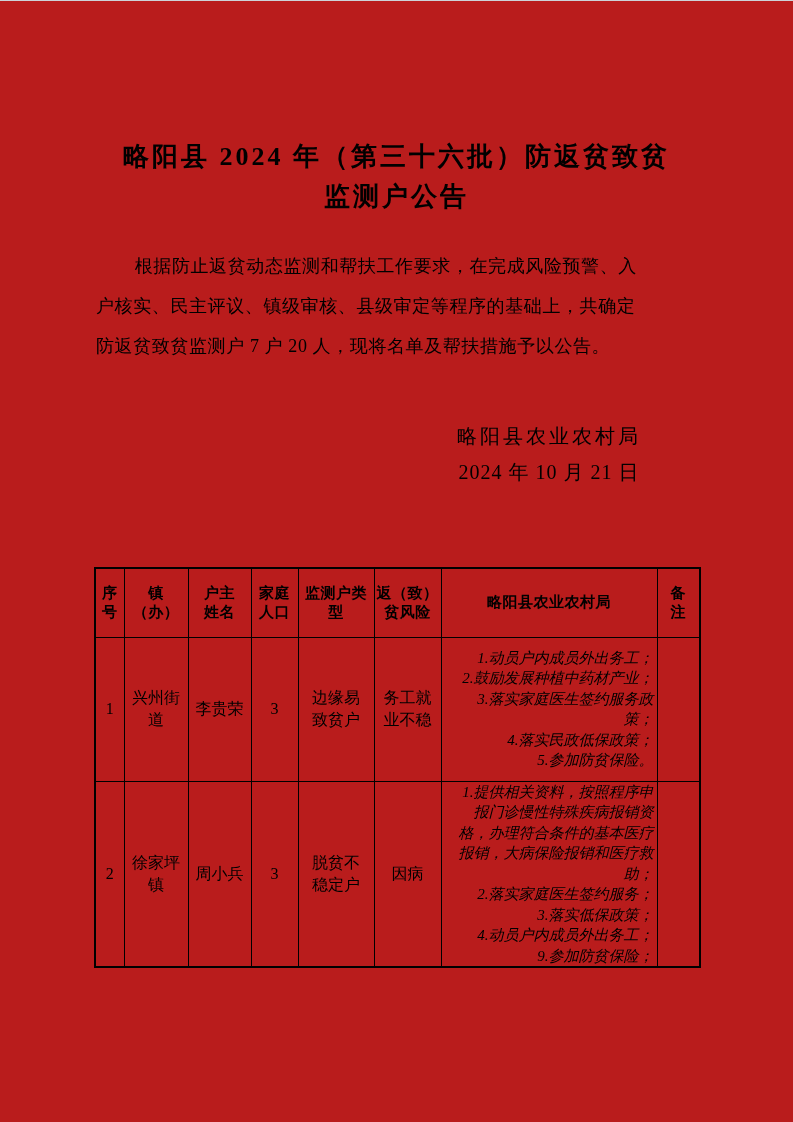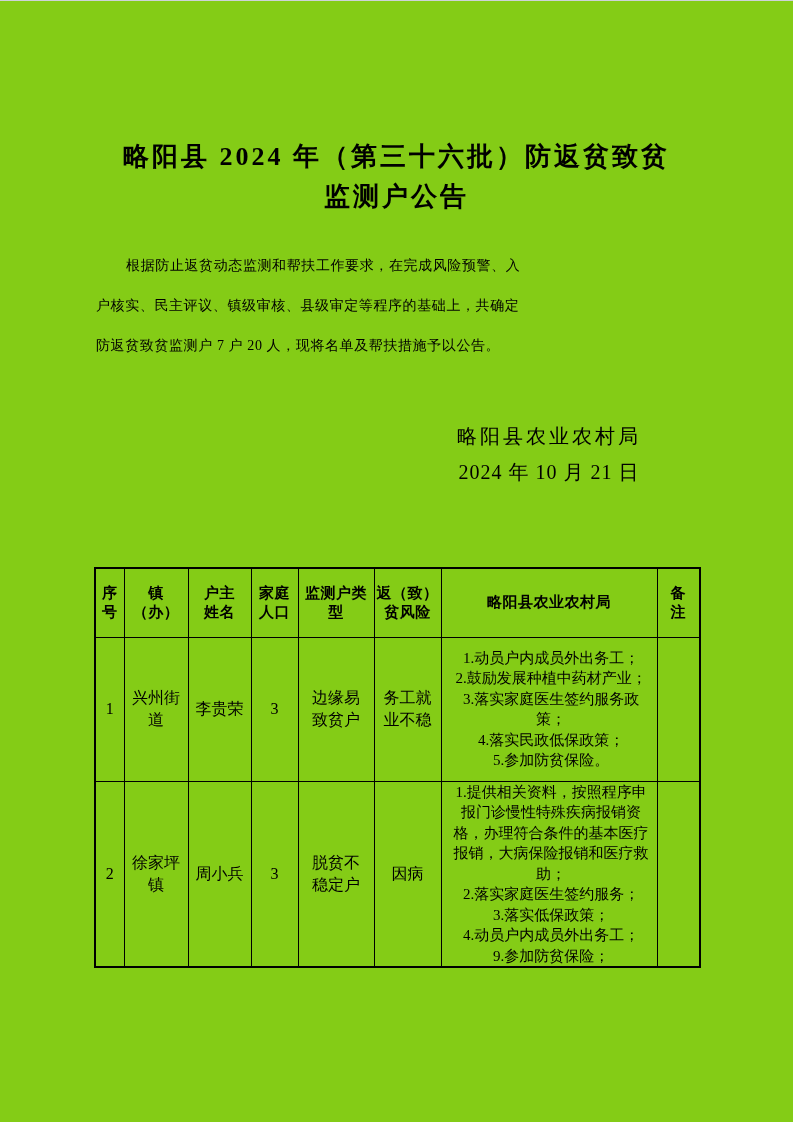--- a/index.html
+++ b/index.html
@@ -4,21 +4,21 @@
 <style>
   html, body {
     margin: 0;
     padding: 0;
     background: #ffffff;
   }
   .page {
     position: relative;
     width: 793px;
     height: 1122px;
-    background: #84cc16;
+    background: #b91c1c;
     color: #000000;
     font-family: "Liberation Serif", "DejaVu Serif", serif;
     overflow: hidden;
   }
   .top-edge {
     position: absolute;
     top: 0; left: 0;
     width: 100%;
     height: 1px;
     background: #cdd2d8;
@@ -28,21 +28,21 @@
     padding-top: 137px;
     text-align: center;
     font-size: 26px;
     font-weight: bold;
     line-height: 40px;
     letter-spacing: 3px;
     white-space: pre-line;
   }
   .doc-body {
     margin: 29px 95px 0 96px;
-    font-size: 14px;
+    font-size: 18px;
     line-height: 40px;
     letter-spacing: 0.6px;
     text-align: justify;
     text-indent: 2.15em;
     white-space: pre-line;
   }
   .signature {
     width: fit-content;
     margin: 52px 152px 0 auto;
     text-align: center;
@@ -71,25 +71,26 @@
     font-size: 15px;
     font-weight: bold;
     line-height: 19px;
     letter-spacing: 0.5px;
   }
   .announce-table td {
     font-size: 16px;
     line-height: 22px;
   }
   .announce-table td.measures {
-    text-align: center;
+    text-align: right;
     font-size: 15px;
     line-height: 20.5px;
     letter-spacing: 0;
     padding: 0 3px 0 7px;
+    font-style: italic;
   }
   tr.header-row  { height: 69px; }
   tr.row-1       { height: 144px; }
   tr.row-2       { height: 185px; }
 </style>
 </head>
 <body>
 
 <div class="page">
   <div class="top-edge"></div>

